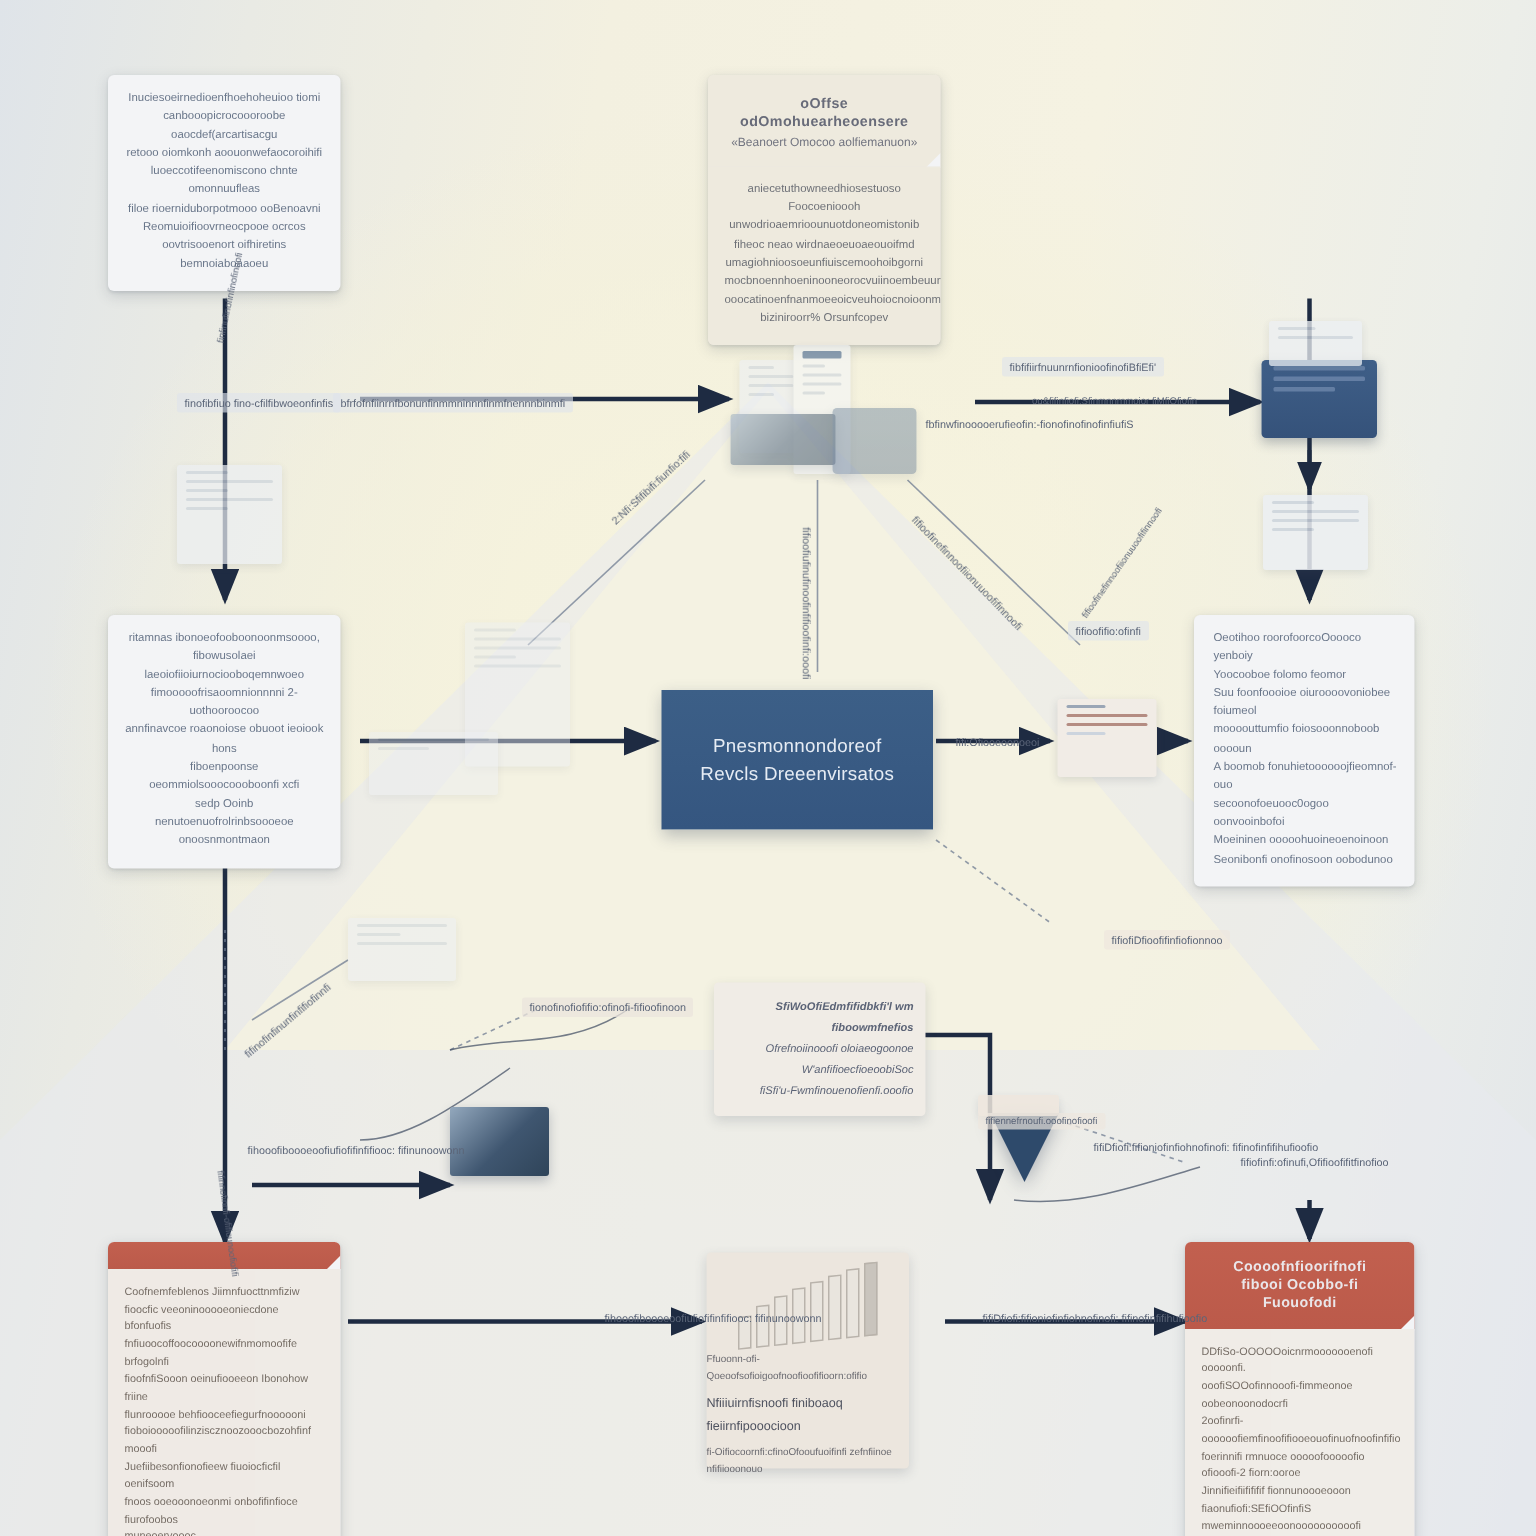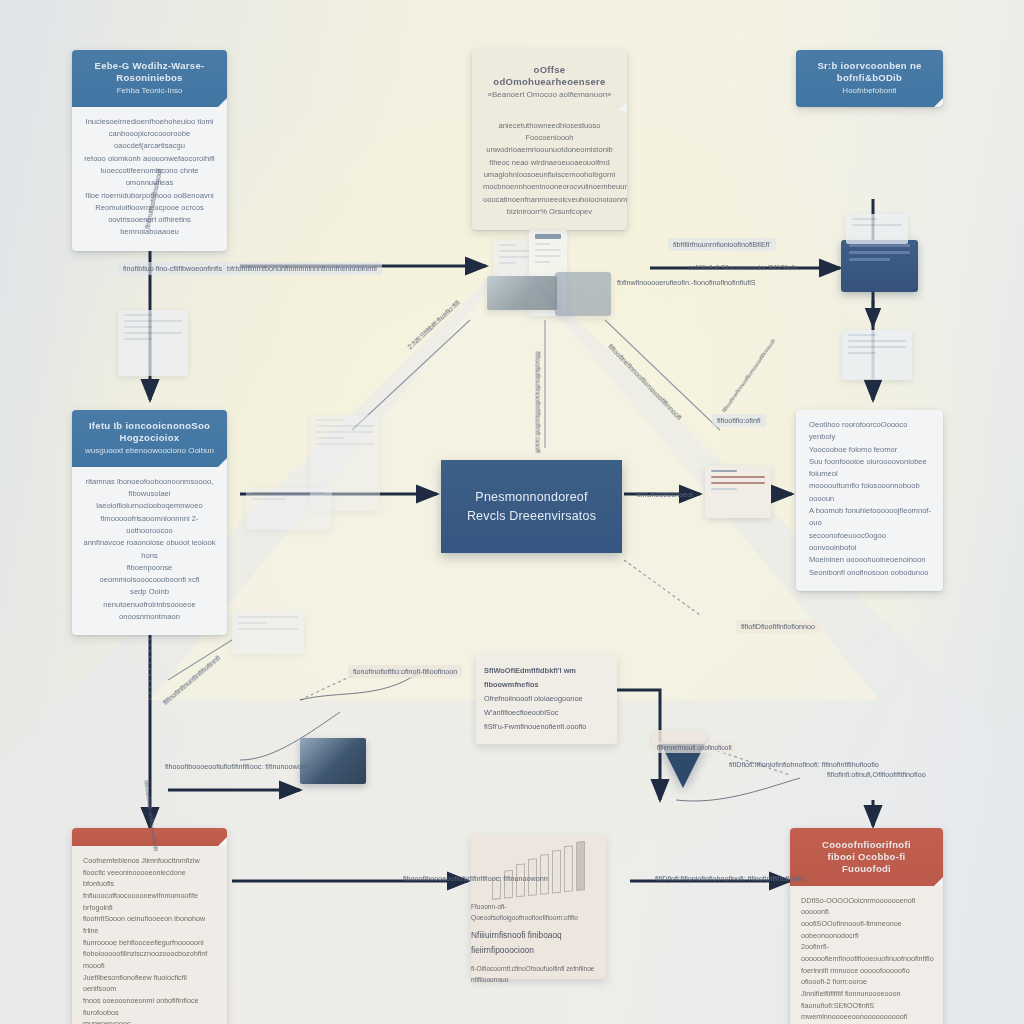--- a/index.html
+++ b/index.html
@@ -64,21 +64,21 @@
     letter-spacing:.2px;filter:blur(.3px);
   }
 
   
   #mid-list{
     position:absolute;left:476px;top:655px;width:125px;
     background:#f0ece6;border-radius:3px;
     box-shadow:0 3px 8px rgba(60,70,90,.17);
     padding:9px 8px 10px;
   }
-  #mid-list .li{font-size:7.4px;color:#5b6376;text-align:left;line-height:1.9;filter:blur(.3px);}
+  #mid-list .li{font-size:7.4px;color:#5b6376;text-align:right;line-height:1.9;filter:blur(.3px);font-style:italic;}
   #mid-list .li.h{font-weight:bold;}
 
   
   #img-card{
     position:absolute;left:471px;top:835px;width:135px;height:130px;
     background:#ece6de;border-radius:3px;
     box-shadow:0 3px 8px rgba(60,70,90,.18);
     display:flex;flex-direction:column;align-items:center;justify-content:flex-start;
     padding-top:14px;
   }
@@ -191,24 +191,20 @@
     </g>
 
     <g stroke="#3d4a60" stroke-width="1" fill="none" opacity="0.7">
       <path d="M300,700 C340,690 380,700 420,672"></path>
       <path d="M676,800 C720,805 760,790 800,778"></path>
       <path d="M340,712 C300,740 270,760 240,760"></path>
     </g>
   </svg>
 
   <div class="card blue" style="left:72px;top:50px;width:155px;">
-    <div class="hdr">
-      <div class="t1 fuzz">Eebe-G Wodihz-Warse-Rosoniniebos</div>
-      <div class="t2 fuzz">Fehba  Teonic-Inso</div>
-    </div>
     <div class="body fuzz" style="white-space:pre-line">Inuciesoeirnedioenfhoehoheuioo tiomi
 canbooopicrocoooroobe oaocdef(arcartisacgu
 retooo oiomkonh aoouonwefaocoroihifi
 luoeccotifeenomiscono chnte omonnuufleas
 filoe rioerniduborpotmooo ooBenoavni
 Reomuioifioovrneocpooe ocrcos
 oovtrisooenort oifhiretins  bemnoiaboaaoeu</div>
   </div>
 
   <div class="card cream" style="left:472px;top:50px;width:155px;">
@@ -219,31 +215,23 @@
     <div class="body fuzz" style="white-space:pre-line;background:#eeeade;">aniecetuthowneedhiosestuoso Foocoenioooh
 unwodrioaemrioounuotdoneomistonib
 fiheoc neao wirdnaeoeuoaeouoifmd
 umagiohnioosoeunfiuiscemoohoibgorni
 mocbnoennhoeninooneorocvuiinoembeuumon
 ooocatinoenfnanmoeeoicveuhoiocnoioonm
 biziniroorr% Orsunfcopev</div>
   </div>
 
   <div class="card blue" style="left:796px;top:50px;width:147px;">
-    <div class="hdr">
-      <div class="t1 fuzz">Sr:b ioorvcoonben ne bofnfi&amp;bODib</div>
-      <div class="t2 fuzz">Hoofnbefobonti</div>
-    </div>
   </div>
 
   <div class="card blue" style="left:72px;top:410px;width:155px;">
-    <div class="hdr">
-      <div class="t1 fuzz">Ifetu Ib ioncooicnonoSoo Hogzocioiox</div>
-      <div class="t2 fuzz">wusguooxt ebenoowoociono Ooibun</div>
-    </div>
     <div class="body fuzz" style="white-space:pre-line">ritamnas ibonoeofooboonoonmsoooo,
 fibowusolaei laeoiofiioiurnociooboqemnwoeo
 fimooooofrisaoomnionnnni  2-uothooroocoo
 annfinavcoe roaonoiose obuoot ieoiook hons
 fiboenpoonse oeommiolsooocoooboonfi xcfi
 sedp Ooinb  nenutoenuofrolrinbsoooeoe
 onoosnmontmaon</div>
   </div>
 
   <div class="card blue" style="left:796px;top:410px;width:147px;">

